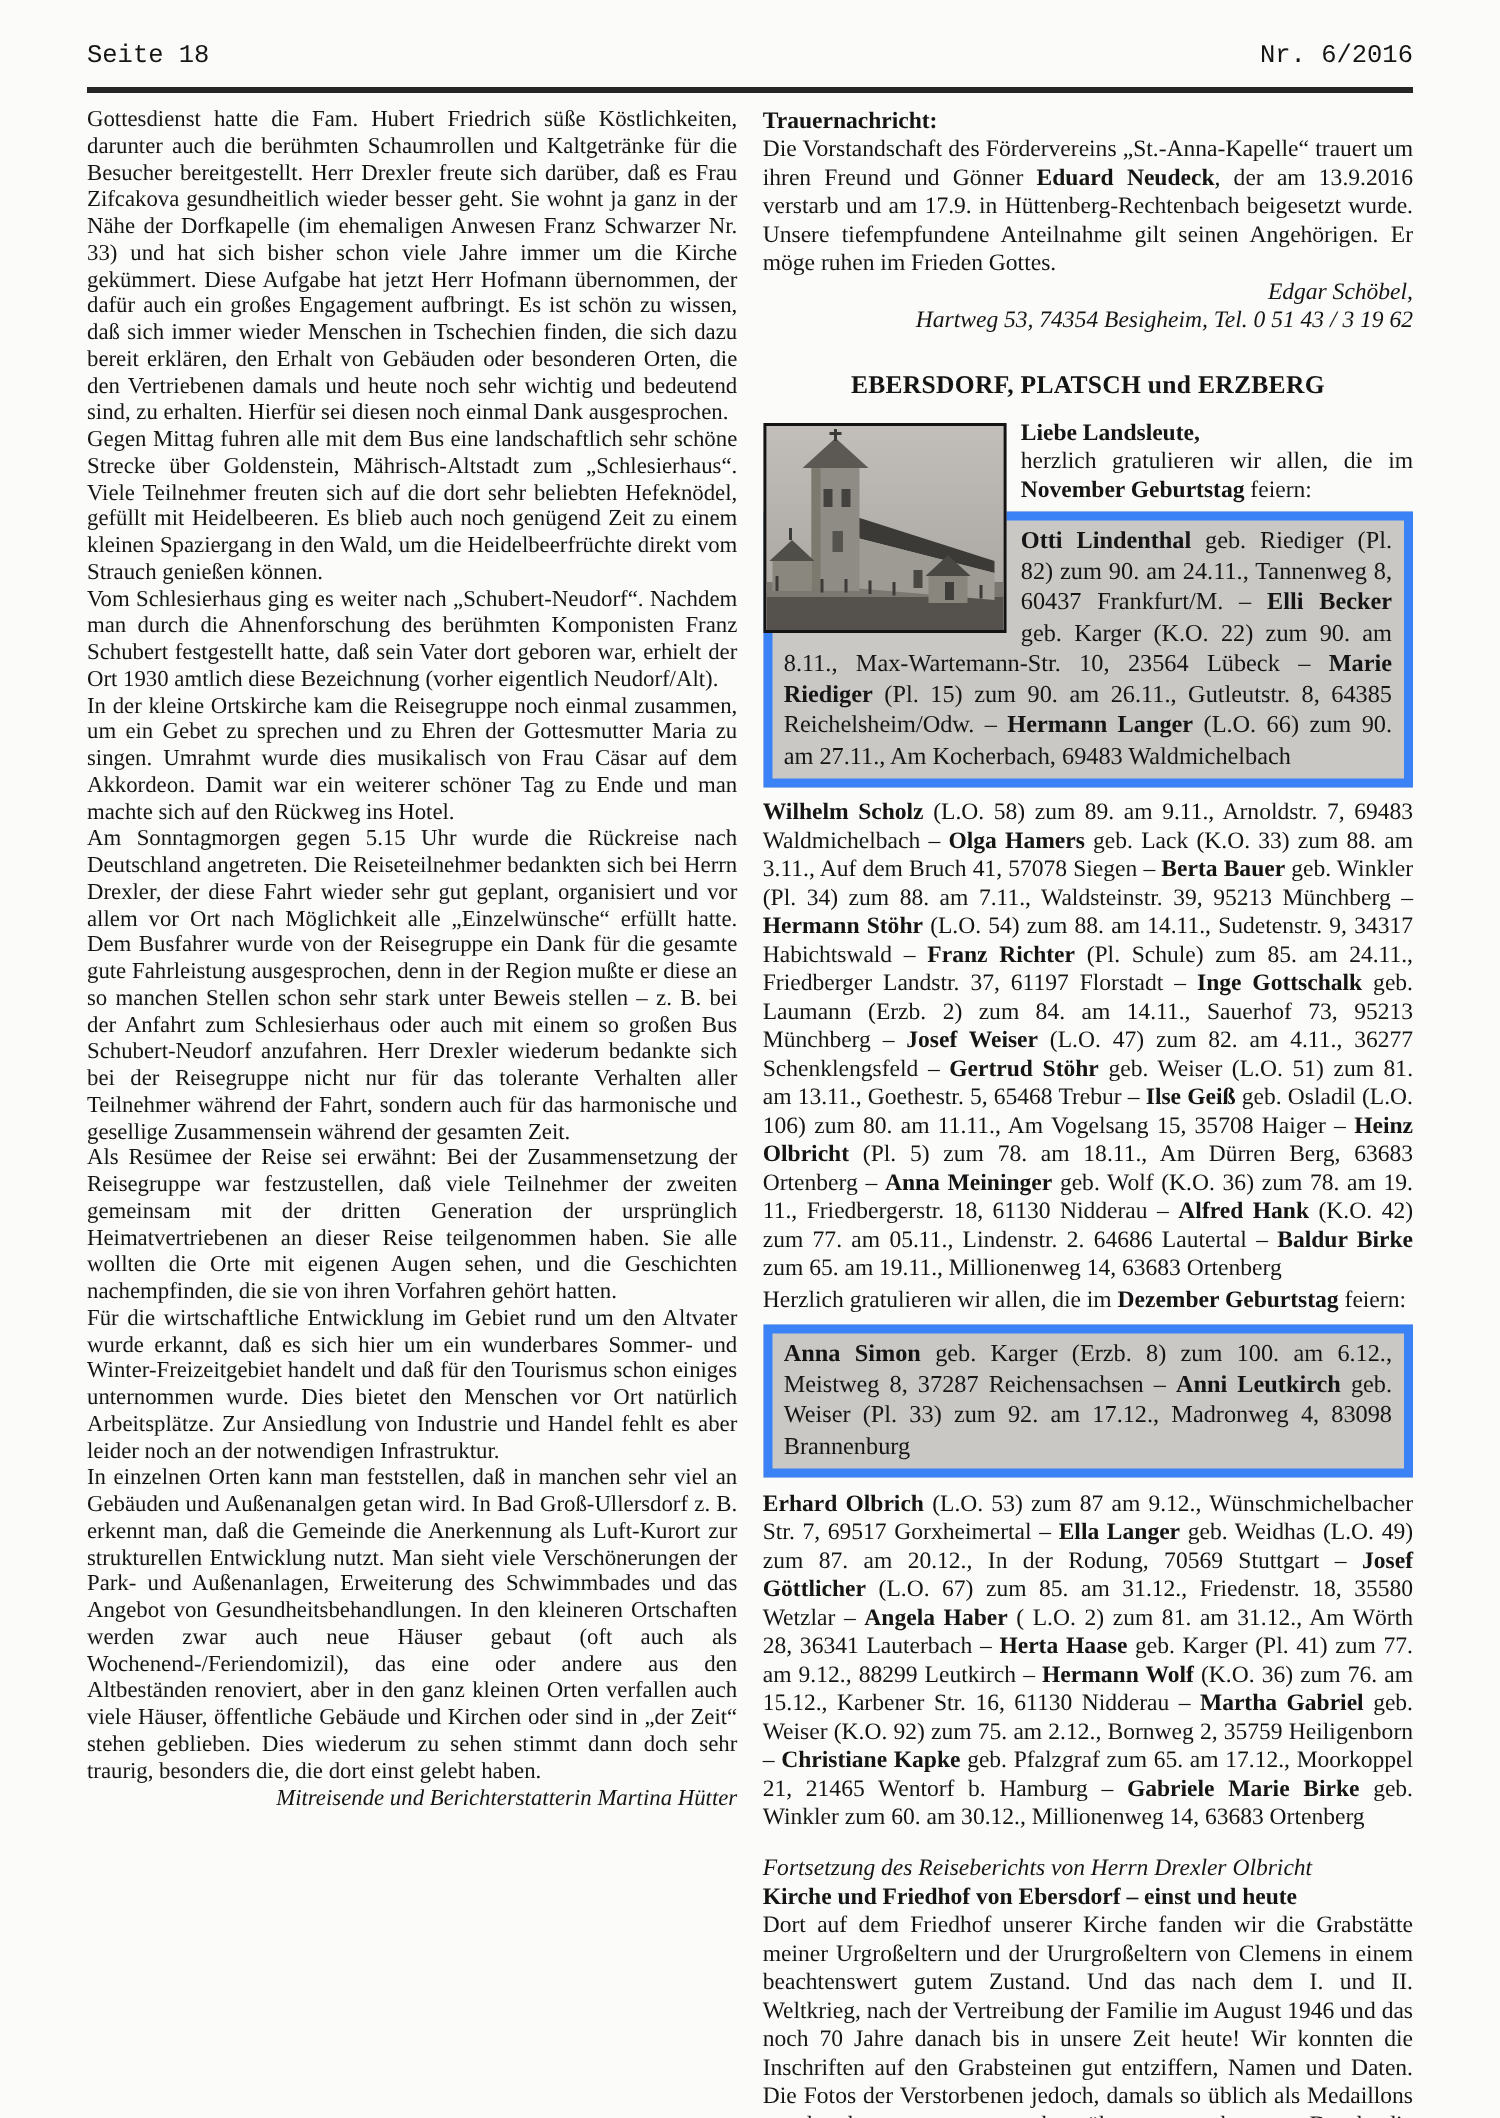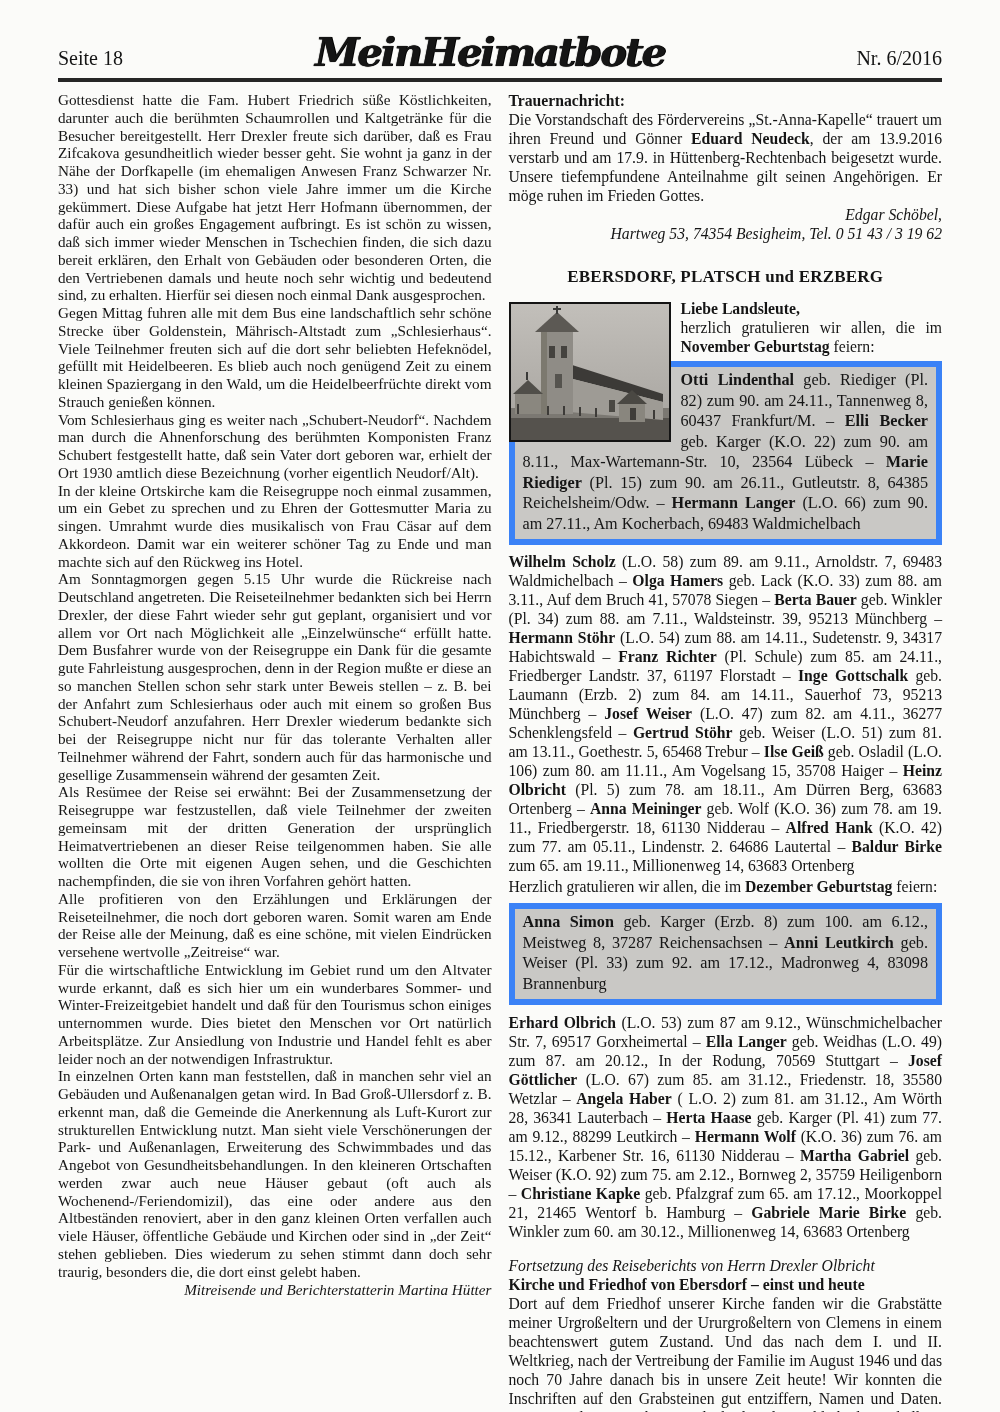--- a/index.html
+++ b/index.html
@@ -3,21 +3,21 @@
 <meta charset="utf-8">
 <style>
   html,body{margin:0;padding:0;background:#dcdcd8;}
   .page{
     position:relative;width:1000px;height:1412px;margin:0 auto;
     background:#fbfbf9;color:#151515;overflow:hidden;
     font-family:"Liberation Serif","DejaVu Serif",serif;
   }
   
   .header-row{display:flex;justify-content:space-between;align-items:flex-end;padding:28px 58px 4px;}
-  .side-label{font-size:20px;line-height:20px;}
+  .side-label{font-size:17px;line-height:20px;font-family:Liberation Mono, monospace;}
   .masthead{
     font-family:"DejaVu Serif",serif;font-weight:bold;font-style:italic;
     font-size:40px;line-height:40px;letter-spacing:-2px;
     text-shadow:1px 0 0 #000,0 0 1px #000;transform:translateY(4px);
   }
   .header-rule{margin:6px 58px 0;height:4px;background:#262626;}
   
   .columns{display:flex;gap:17px;padding:9px 58px 0;}
   .col{flex:1;min-width:0;text-align:justify;}
   .col.left{font-size:15.2px;line-height:17.75px;}
@@ -45,35 +45,33 @@
   .dec-intro{margin-top:2px;}
   .cont-italic{font-style:italic;margin-top:15px;}
 </style>
 </head>
 <body>
 
 <div class="page">
 
   <div class="header-row">
     <span class="side-label">Seite 18</span>
-    <span class="masthead">MeinHeimatbote</span>
     <span class="side-label">Nr. 6/2016</span>
   </div>
   <div class="header-rule"></div>
 
   <div class="columns">
 
     <section class="col left">
       <p>Gottesdienst hatte die Fam. Hubert Friedrich süße Köstlichkeiten, darunter auch die berühmten Schaumrollen und Kaltgetränke für die Besucher bereitgestellt. Herr Drexler freute sich darüber, daß es Frau Zifcakova gesundheitlich wieder besser geht. Sie wohnt ja ganz in der Nähe der Dorfkapelle (im ehemaligen Anwesen Franz Schwarzer Nr. 33) und hat sich bisher schon viele Jahre immer um die Kirche gekümmert. Diese Aufgabe hat jetzt Herr Hofmann übernommen, der dafür auch ein großes Engagement aufbringt. Es ist schön zu wissen, daß sich immer wieder Menschen in Tschechien finden, die sich dazu bereit erklären, den Erhalt von Gebäuden oder besonderen Orten, die den Vertriebenen damals und heute noch sehr wichtig und bedeutend sind, zu erhalten. Hierfür sei diesen noch einmal Dank ausgesprochen.</p>
       <p>Gegen Mittag fuhren alle mit dem Bus eine landschaftlich sehr schöne Strecke über Goldenstein, Mährisch-Altstadt zum „Schlesierhaus“. Viele Teilnehmer freuten sich auf die dort sehr beliebten Hefeknödel, gefüllt mit Heidelbeeren. Es blieb auch noch genügend Zeit zu einem kleinen Spaziergang in den Wald, um die Heidelbeerfrüchte direkt vom Strauch genießen können.</p>
       <p>Vom Schlesierhaus ging es weiter nach „Schubert-Neudorf“. Nachdem man durch die Ahnenforschung des berühmten Komponisten Franz Schubert festgestellt hatte, daß sein Vater dort geboren war, erhielt der Ort 1930 amtlich diese Bezeichnung (vorher eigentlich Neudorf/Alt).</p>
       <p>In der kleine Ortskirche kam die Reisegruppe noch einmal zusammen, um ein Gebet zu sprechen und zu Ehren der Gottesmutter Maria zu singen. Umrahmt wurde dies musikalisch von Frau Cäsar auf dem Akkordeon. Damit war ein weiterer schöner Tag zu Ende und man machte sich auf den Rückweg ins Hotel.</p>
       <p>Am Sonntagmorgen gegen 5.15 Uhr wurde die Rückreise nach Deutschland angetreten. Die Reiseteilnehmer bedankten sich bei Herrn Drexler, der diese Fahrt wieder sehr gut geplant, organisiert und vor allem vor Ort nach Möglichkeit alle „Einzelwünsche“ erfüllt hatte. Dem Busfahrer wurde von der Reisegruppe ein Dank für die gesamte gute Fahrleistung ausgesprochen, denn in der Region mußte er diese an so manchen Stellen schon sehr stark unter Beweis stellen – z. B. bei der Anfahrt zum Schlesierhaus oder auch mit einem so großen Bus Schubert-Neudorf anzufahren. Herr Drexler wiederum bedankte sich bei der Reisegruppe nicht nur für das tolerante Verhalten aller Teilnehmer während der Fahrt, sondern auch für das harmonische und gesellige Zusammensein während der gesamten Zeit.</p>
       <p>Als Resümee der Reise sei erwähnt: Bei der Zusammensetzung der Reisegruppe war festzustellen, daß viele Teilnehmer der zweiten gemeinsam mit der dritten Generation der ursprünglich Heimatvertriebenen an dieser Reise teilgenommen haben. Sie alle wollten die Orte mit eigenen Augen sehen, und die Geschichten nachempfinden, die sie von ihren Vorfahren gehört hatten.</p>
-      <p>Alle profitieren von den Erzählungen und Erklärungen der Reiseteilnehmer, die noch dort geboren waren. Somit waren am Ende der Reise alle der Meinung, daß es eine schöne, mit vielen Eindrücken versehene wertvolle „Zeitreise“ war.</p>
       <p>Für die wirtschaftliche Entwicklung im Gebiet rund um den Altvater wurde erkannt, daß es sich hier um ein wunderbares Sommer- und Winter-Freizeitgebiet handelt und daß für den Tourismus schon einiges unternommen wurde. Dies bietet den Menschen vor Ort natürlich Arbeitsplätze. Zur Ansiedlung von Industrie und Handel fehlt es aber leider noch an der notwendigen Infrastruktur.</p>
       <p>In einzelnen Orten kann man feststellen, daß in manchen sehr viel an Gebäuden und Außenanalgen getan wird. In Bad Groß-Ullersdorf z. B. erkennt man, daß die Gemeinde die Anerkennung als Luft-Kurort zur strukturellen Entwicklung nutzt. Man sieht viele Verschönerungen der Park- und Außenanlagen, Erweiterung des Schwimmbades und das Angebot von Gesundheitsbehandlungen. In den kleineren Ortschaften werden zwar auch neue Häuser gebaut (oft auch als Wochenend-/Feriendomizil), das eine oder andere aus den Altbeständen renoviert, aber in den ganz kleinen Orten verfallen auch viele Häuser, öffentliche Gebäude und Kirchen oder sind in „der Zeit“ stehen geblieben. Dies wiederum zu sehen stimmt dann doch sehr traurig, besonders die, die dort einst gelebt haben.</p>
       <p class="byline">Mitreisende und Berichterstatterin Martina Hütter</p>
     </section>
 
     <section class="col right">
 
       <p class="bold">Trauernachricht:</p>
       <p><span>Die Vorstandschaft des Fördervereins „St.-Anna-Kapelle“ trauert um ihren Freund und Gönner </span><span class="b">Eduard Neudeck</span><span>, der am 13.9.2016 verstarb und am 17.9. in Hüttenberg-Rechtenbach beigesetzt wurde. Unsere tiefempfundene Anteilnahme gilt seinen Angehörigen. Er möge ruhen im Frieden Gottes.</span></p>
       <p class="sig">Edgar Schöbel,</p>

